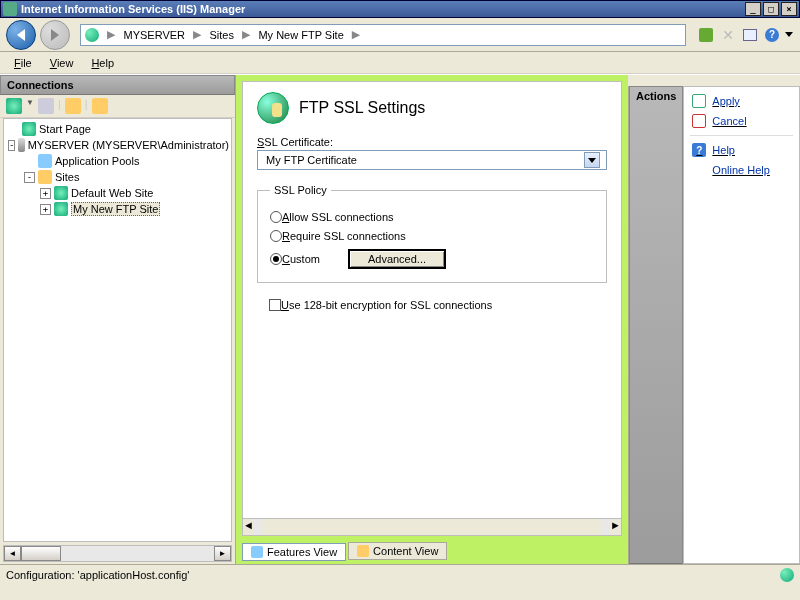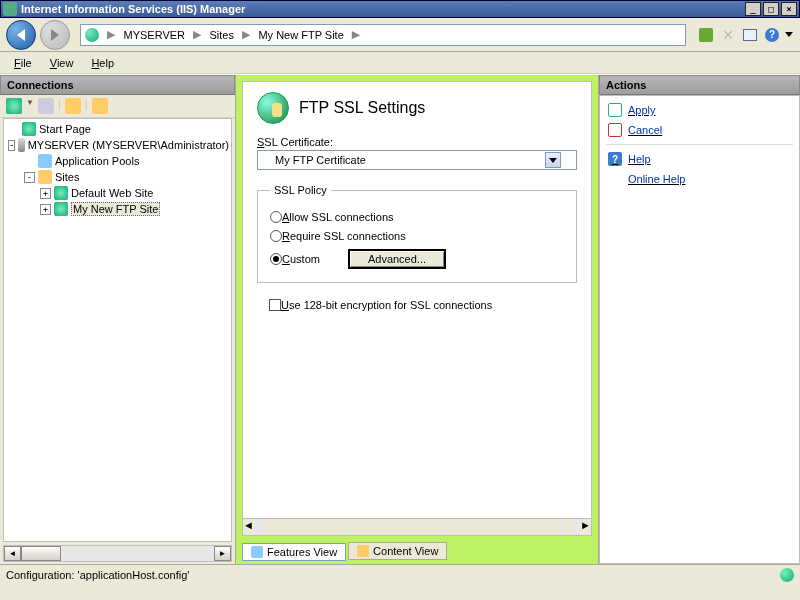--- a/index.html
+++ b/index.html
@@ -48,41 +48,41 @@
 .hscroll .sbtn { width: 17px; background: linear-gradient(#fff,#d4d0c8); border: 1px solid #888; display:flex;align-items:center;justify-content:center; font-size:8px; }
 .hscroll .thumb { flex:1; background: linear-gradient(#fff,#d4d0c8); border:1px solid #888; margin:0 0; }
 
 .center { flex: 1; background: #bef264; display: flex; flex-direction: column; }
 .content-area { flex: 1; background: #fff; margin: 6px; border: 1px solid #bdbdbd; padding: 10px 14px; overflow: hidden; position: relative; }
 .content-header { display: flex; align-items: center; gap: 10px; margin-bottom: 12px; }
 .big-globe { width: 32px; height: 32px; border-radius: 50%; background: radial-gradient(circle at 30% 30%, #8fd, #1a7e3a); border: 1px solid #0a5; position: relative; }
 .big-globe::after { content:''; position:absolute; width:10px; height:14px; background:#f2e08a; top:10px; left:14px; border-radius:3px; }
 .page-title { font-size: 16px; }
 .form-label { margin: 6px 0 2px; }
-.combo { width: 100%; height: 20px; border: 1px solid #7f9db9; background: #fff; display: flex; align-items: center; padding: 0 15px; }
+.combo { width: 100%; height: 20px; border: 1px solid #7f9db9; background: #fff; display: flex; align-items: center; padding: 0 6px; }
 .combo .val { flex:1; padding: 0 2px; }
 .combo .dd { width: 16px; height: 16px; background: linear-gradient(#e8f0ff,#c6d6f0); border: 1px solid #7f9db9; display: flex; align-items: center; justify-content: center; }
 .dd-arrow { width:0; height:0; border-left:4px solid transparent; border-right:4px solid transparent; border-top:5px solid #000; }
 
 fieldset { border: 1px solid #bdbdbd; margin: 14px 0 8px; padding: 8px 12px 6px; }
 legend { padding: 0 4px; }
 .radio-row, .check-row { display: flex; align-items: center; margin: 7px 0; }
 .radio { width: 12px; height: 12px; border-radius: 50%; border: 1px solid #555; background: #fff; display:flex; align-items:center; justify-content:center; }
 .radio.checked::after { content:''; width:6px; height:6px; border-radius:50%; background:#000; }
 .checkbox { width: 12px; height: 12px; border: 1px solid #555; background: #fff; }
 .btn { background: #ece9d8; border: 2px solid #000; padding: 2px 18px; margin-left: 28px; box-shadow: inset 1px 1px #fff, inset -1px -1px #888; }
 
 .hscroll-inner { position:absolute; bottom:0; left:0; right:0; height:17px; background:#ece9d8; display:flex; border-top:1px solid #bdbdbd; }
 
 .tabs { display:flex; gap:2px; margin: 0 6px 4px; }
 .tab { background:#ece9d8; border:1px solid #aca899; padding:2px 8px; display:flex; align-items:center; gap:4px; }
 .tab.active { background:#fff; border-color:#7f9db9; position:relative; top:1px; }
 .tab-ico { width:12px; height:12px; border-radius:2px; }
 
-.actions { width: 202px; background: #ece9d8; border-left: 1px solid #aca899; display:flex; flex-direction:column; }
+.actions { width: 172px; background: #ece9d8; border-left: 1px solid #aca899; display:flex; flex-direction:row;margin-top:11px; }
 .actions-body { background:#fff; margin: 0; flex:1; border:1px solid #bdbdbd; padding: 4px 6px; text-decoration: underline; }
 .action-item { display:flex; align-items:center; gap:6px; padding: 3px 2px; color:#0033aa; }
 .action-item .ico { width:14px; height:14px; border-radius:2px; }
 hr { border:none; border-top:1px solid #ddd; margin:4px 0; }
 
 .statusbar { height: 20px; background:#ece9d8; border-top:1px solid #aca899; display:flex; align-items:center; padding: 0 6px; justify-content:space-between; }
 .status-ico { width:14px; height:14px; border-radius:50%; background: radial-gradient(circle at 30% 30%,#7eb,#1a7); }
 </style>
 </head>
 <body>

